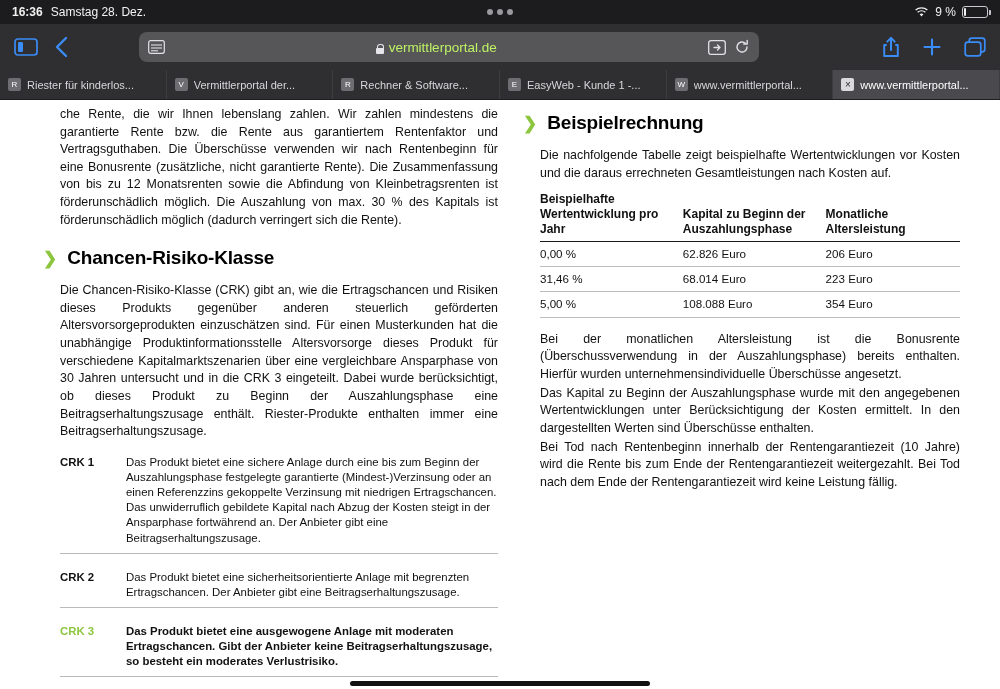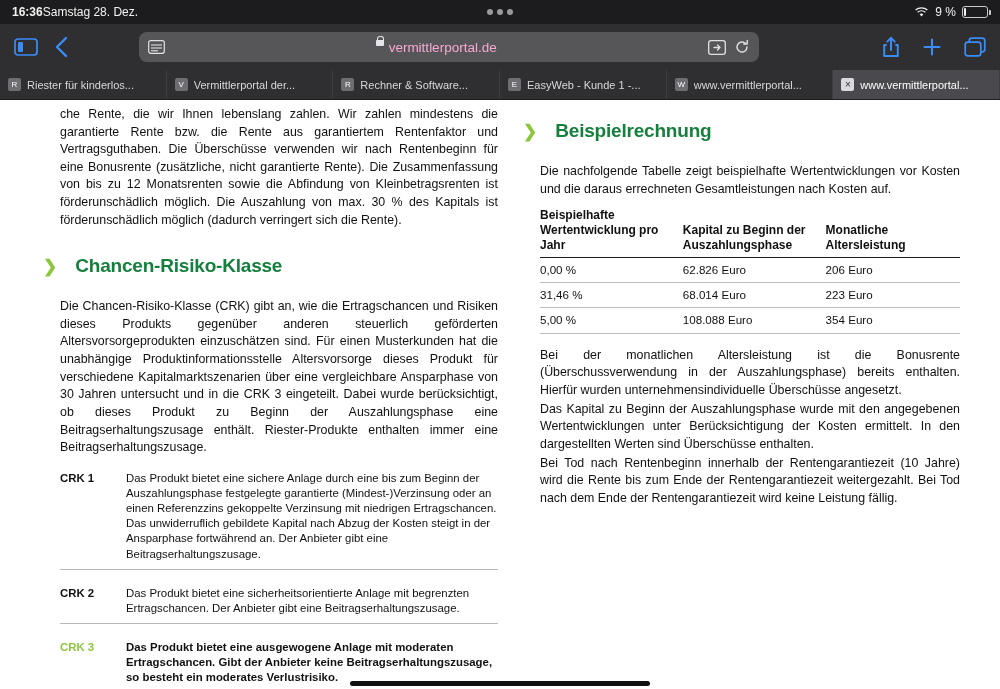--- a/index.html
+++ b/index.html
@@ -15,21 +15,21 @@
   .statusbar {
     height: 24px;
     background: #1c1c1e;
     color: #f2f2f2;
     display: flex;
     align-items: center;
     font-size: 12px;
     padding: 0 12px;
     position: relative;
   }
-  .statusbar .left { display: flex; align-items: center; }
+  .statusbar .left { display: flex; align-items: center; gap: 8px; }
   .statusbar .time { font-weight: bold; font-size: 12px; }
   .statusbar .date { font-size: 12px; }
   .statusbar .center {
     position: absolute; left: 0; right: 0; top: 0; bottom: 0;
     display: flex; align-items: center; justify-content: center;
     pointer-events: none;
   }
   .dots { display: flex; gap: 4px; }
   .dots i { width: 6px; height: 6px; border-radius: 50%; background: #9a9a9e; display: block; }
   .statusbar .right {
@@ -73,23 +73,23 @@
     border-radius: 8px;
     display: flex;
     align-items: center;
     padding: 0 9px;
     gap: 8px;
     position: relative;
   }
   .urlbar .url-text {
     flex: 1;
     text-align: center;
-    color: #f9a8d4;
+    color: #bef264;
     font-size: 13.5px;
-    display: flex; align-items: flex-start; justify-content: center; gap: 5px;
+    display: flex; align-items: flex-end; justify-content: center; gap: 5px;
   }
   .lock {
     width: 8px; height: 6px; background: #e6e6ea; border-radius: 1px;
     position: relative; display: inline-block; margin-bottom: 1px;
   }
   .lock::before {
     content: ""; position: absolute; left: 1.6px; top: -4px;
     width: 4.8px; height: 5px;
     border: 1.3px solid #e6e6ea; border-bottom: none;
     border-radius: 3px 3px 0 0;
@@ -156,21 +156,21 @@
   .col.right { width: 480px; padding-left: 20px; padding-right: 40px; }
 
   p.body { margin: 0 0 2px 0; text-align: justify; }
 
   .heading {
     display: flex; align-items: baseline; gap: 10px;
     margin: 16px 0 10px -17px;
   }
   .chev { color: #8cc63e; font-size: 17px; line-height: 1; font-weight: bold; }
   .heading h2 {
-    margin: 8px; font-size: 19px; font-weight: bold; color: #15803d;
+    margin: 0; font-size: 19px; font-weight: bold; color: #000000;
     letter-spacing: -0.2px;
   }
 
   
   .crk-row {
     display: flex;
     gap: 14px;
     padding: 6px 0 7px 0;
     border-bottom: 1px solid #b9b9b9;
     font-size: 11.4px;

